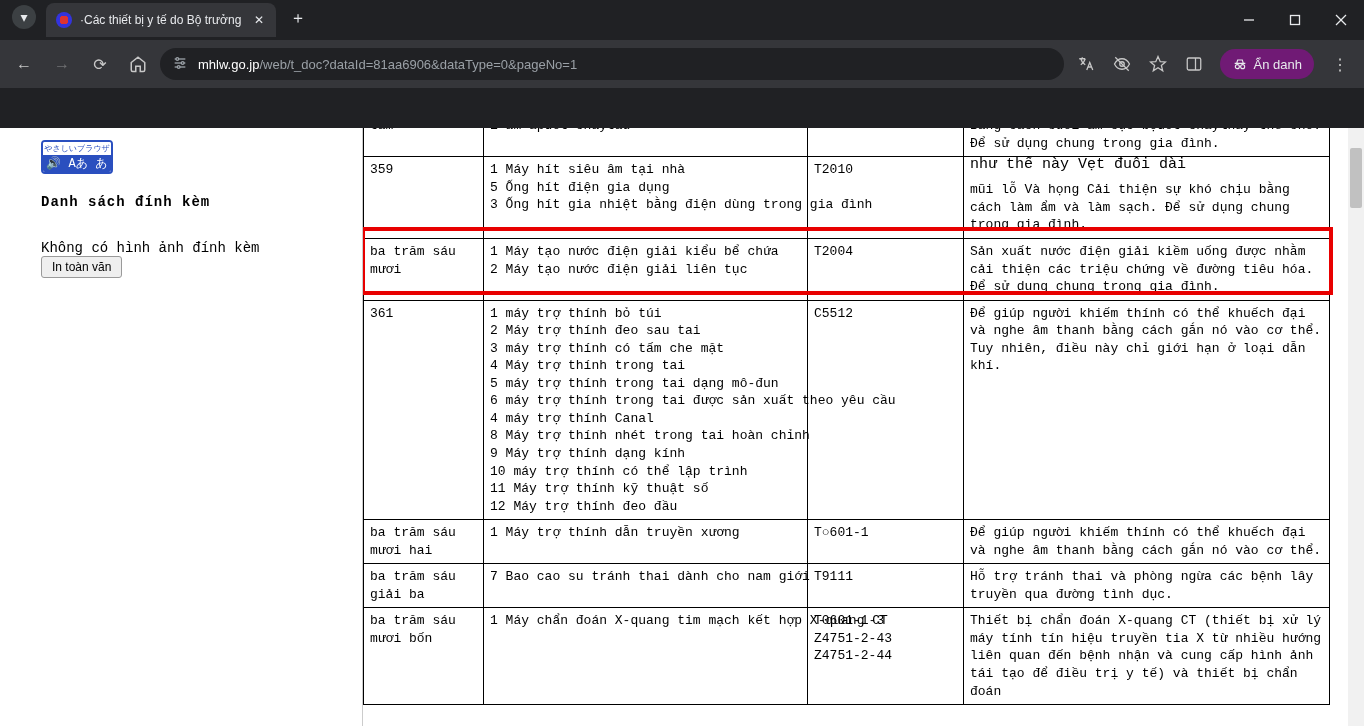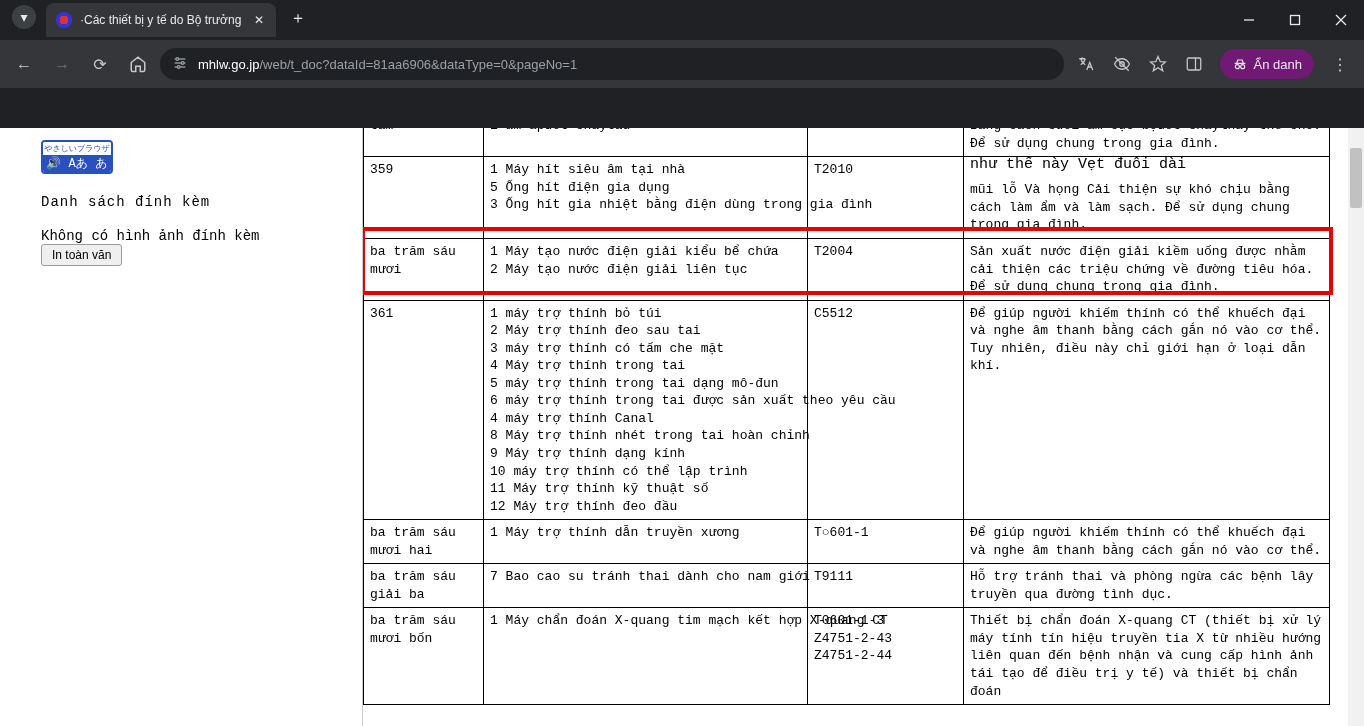--- a/index.html
+++ b/index.html
@@ -31,21 +31,21 @@
   .top-spacer { height:40px; background:#202124; }
 
   
   .viewport { flex:1; background:#fff; display:flex; position:relative; overflow:hidden;padding-left:27px; }
 
   
   .sidebar { width:330px; padding:12px 14px; font-size:14px; color:#000; font-family:"MS Gothic","Courier New",monospace; }
   .access-logo { width:72px; height:34px; border:2px solid #2a4fbf; border-radius:4px; display:flex; flex-direction:column; overflow:hidden; margin-bottom:20px; }
   .access-logo .toptxt { background:#fff; color:#2a4fbf; font-size:8px; text-align:center; padding:1px 0; }
   .access-logo .botrow { flex:1; background:#2a4fbf; color:#fff; display:flex; align-items:center; justify-content:space-around; font-size:12px; }
-  .attach-head { font-weight:normal; margin-bottom:18px; letter-spacing:1px; }
+  .attach-head { font-weight:bold; margin-bottom:30px; letter-spacing:1px; }
   .attach-none { }
   .print-btn { font-family:Arial; font-size:12px; padding:3px 10px; border:1px solid #9a9a9a; background:#efefef; border-radius:3px; cursor:pointer; }
 
   
   .content-wrap { flex:1; position:relative; display:flex; }
   .content-left-edge { width:6px; background:#fff; border-right:1px solid #ccc; }
   .content-scroll { flex:1; overflow:hidden; position:relative; }
   .doc-table { border-collapse:collapse; width:966px; table-layout:fixed; font-family:"MS Gothic","Courier New",monospace; font-size:13px; margin-top:-16px; }
   .doc-table col.c1 { width:120px; }
   .doc-table col.c2 { width:324px; }

